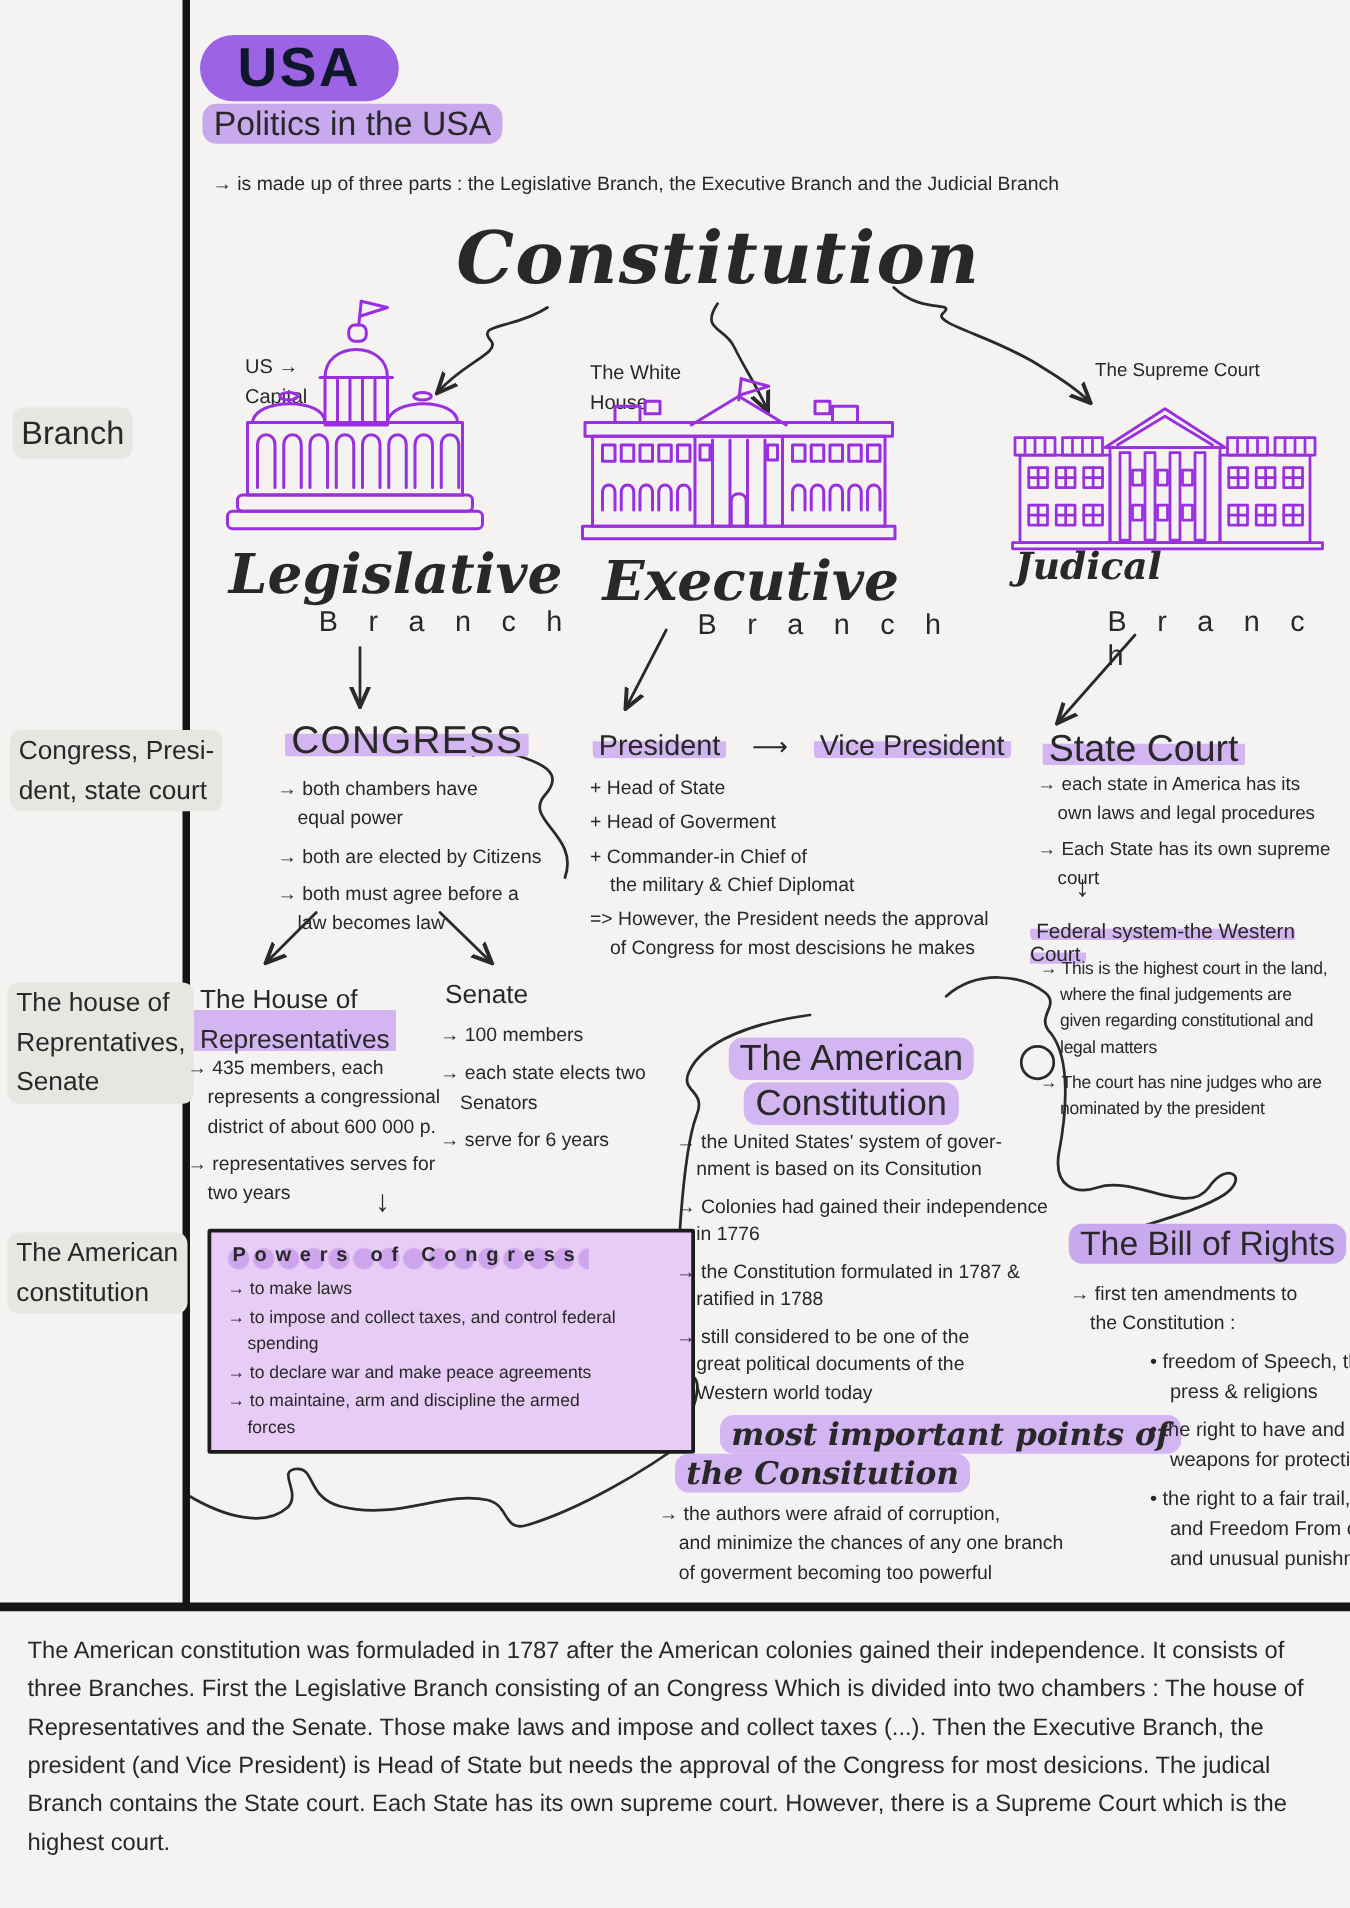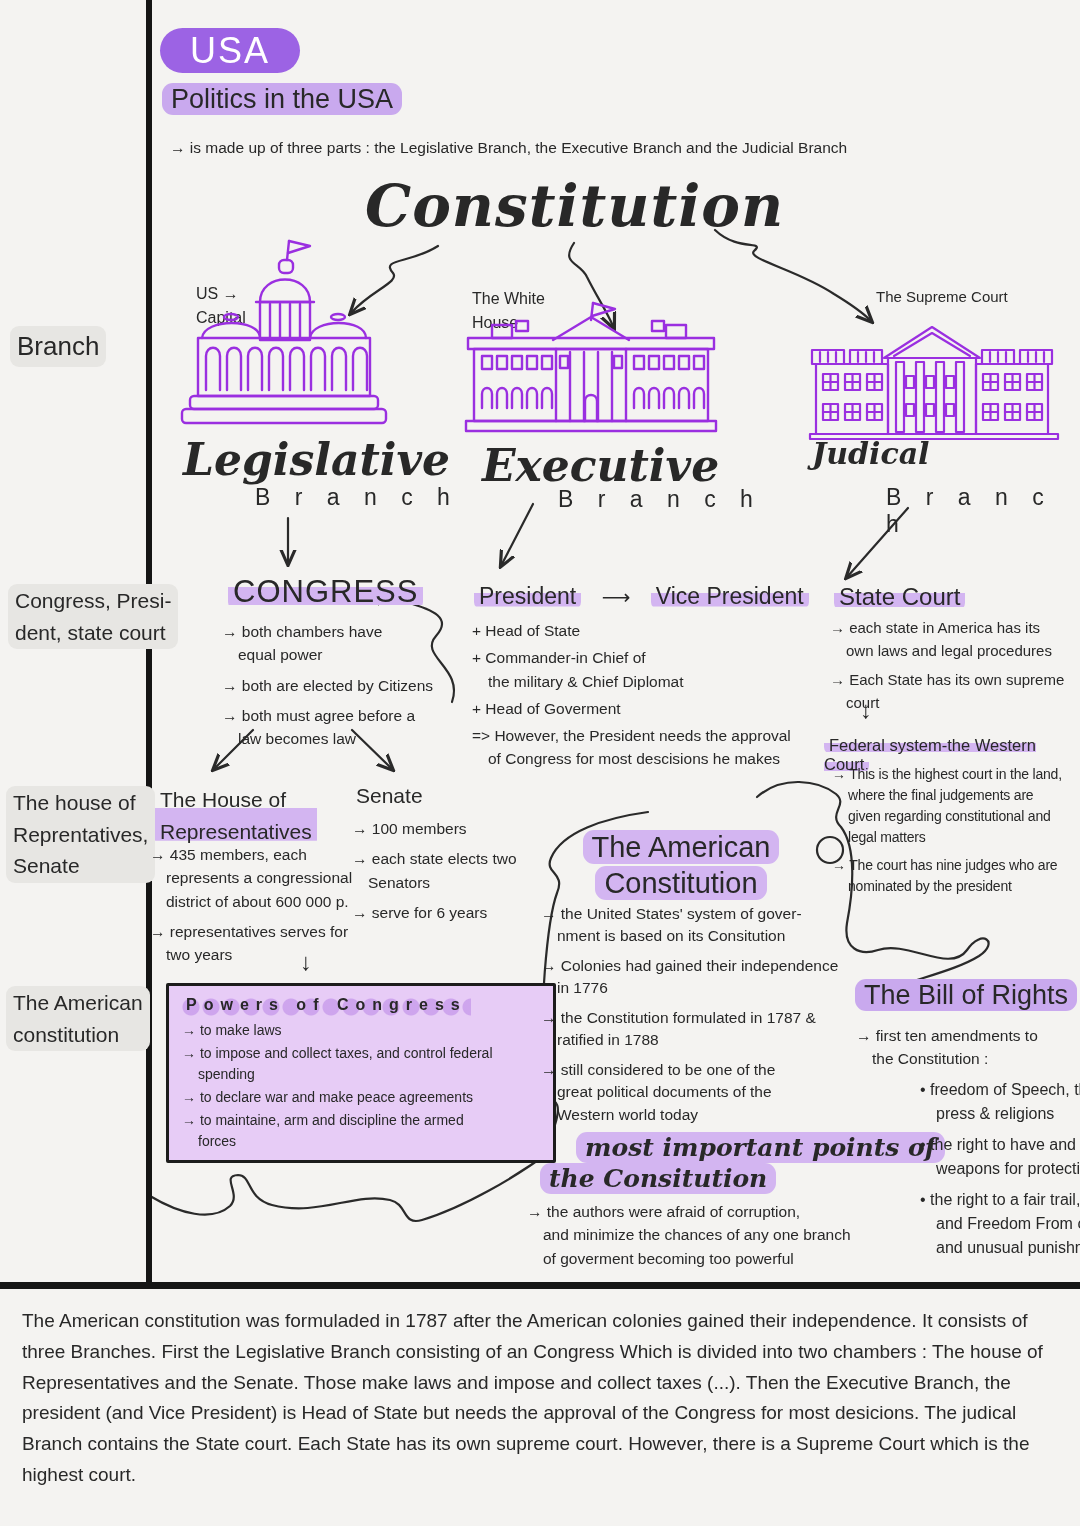--- a/index.html
+++ b/index.html
@@ -7,22 +7,22 @@
     --building:#9a2fe0; --boxfill:#e7ccf6; --grayhl:#e7e6e3; --paper:#f4f3f1;
   }
   html,body{margin:0;padding:0;background:var(--paper);}
   .page{position:relative;width:1080px;height:1526px;background:var(--paper);
         font-family:"Liberation Sans","DejaVu Sans",sans-serif;color:var(--ink);overflow:hidden;}
   .abs{position:absolute;}
   .pre{white-space:pre;line-height:1.5;}
   .vline{position:absolute;left:146px;top:0;width:6px;height:1285px;background:#151515;}
   .hline{position:absolute;left:0;top:1282px;width:1080px;height:7px;background:#151515;}
   .overlay{position:absolute;left:0;top:0;width:1080px;height:1526px;pointer-events:none;}
-  .pill{background:var(--accent);border-radius:34px;padding:2px 30px;font-weight:normal;
-        font-size:36px;letter-spacing:2px;color:#ffffff;}
+  .pill{background:var(--accent);border-radius:34px;padding:2px 30px;font-weight:bold;
+        font-size:44px;letter-spacing:2px;color:#0f172a;}
   .hl-full{background:var(--hl);border-radius:11px;padding:1px 9px;
            box-decoration-break:clone;-webkit-box-decoration-break:clone;}
   .hl-under{background-image:linear-gradient(var(--hl),var(--hl));background-size:100% 52%;
             background-position:0 78%;background-repeat:no-repeat;border-radius:7px;padding:0 5px;}
   .gray-hl{background:var(--grayhl);border-radius:9px;padding:1px 7px;}
   .script{font-family:"DejaVu Serif","Liberation Serif",serif;font-style:italic;font-weight:600;}
   .branchword{letter-spacing:9px;font-size:23px;}
   .b{padding-left:16px;text-indent:-16px;margin-bottom:7px;}
   .title-big{font-family:"DejaVu Serif","Liberation Serif",serif;font-style:italic;font-weight:700;
              font-size:58px;letter-spacing:1px;}
@@ -252,29 +252,29 @@
 law becomes law</div>
   </div>
 
   <div class="abs" style="left:474px;top:583px;">
     <span class="hl-under" style="font-size:23px;">President</span>
     <span style="font-size:20px;margin:0 16px;">⟶</span>
     <span class="hl-under" style="font-size:23px;">Vice President</span>
   </div>
   <div class="abs" style="left:472px;top:619px;font-size:15.5px;">
     <div class="b pre" style="margin-bottom:4px;">+ Head of State</div>
+    <div class="b pre" style="margin-bottom:4px;">+ Head of Goverment</div>
     <div class="b pre" style="margin-bottom:4px;">+ Commander-in Chief of
 the military &amp; Chief Diplomat</div>
-    <div class="b pre" style="margin-bottom:4px;">+ Head of Goverment</div>
     <div class="b pre">=&gt; However, the President needs the approval
 of Congress for most descisions he makes</div>
   </div>
 
   <div class="abs" style="left:834px;top:583px;">
-    <span class="hl-under" style="font-size:24px;text-align:right;">State Court</span>
+    <span class="hl-under" style="font-size:30px;text-align:right;">State Court</span>
   </div>
   <div class="abs" style="left:830px;top:617px;font-size:15px;">
     <div class="b pre">→ each state in America has its
 own laws and legal procedures</div>
     <div class="b pre">→ Each State has its own supreme
 court</div>
   </div>
   <div class="abs" style="left:860px;top:696px;font-size:24px;">↓</div>
   <div class="abs" style="left:824px;top:736px;">
     <span class="hl-under" style="font-size:16.5px;">Federal system-the Western Court</span>

